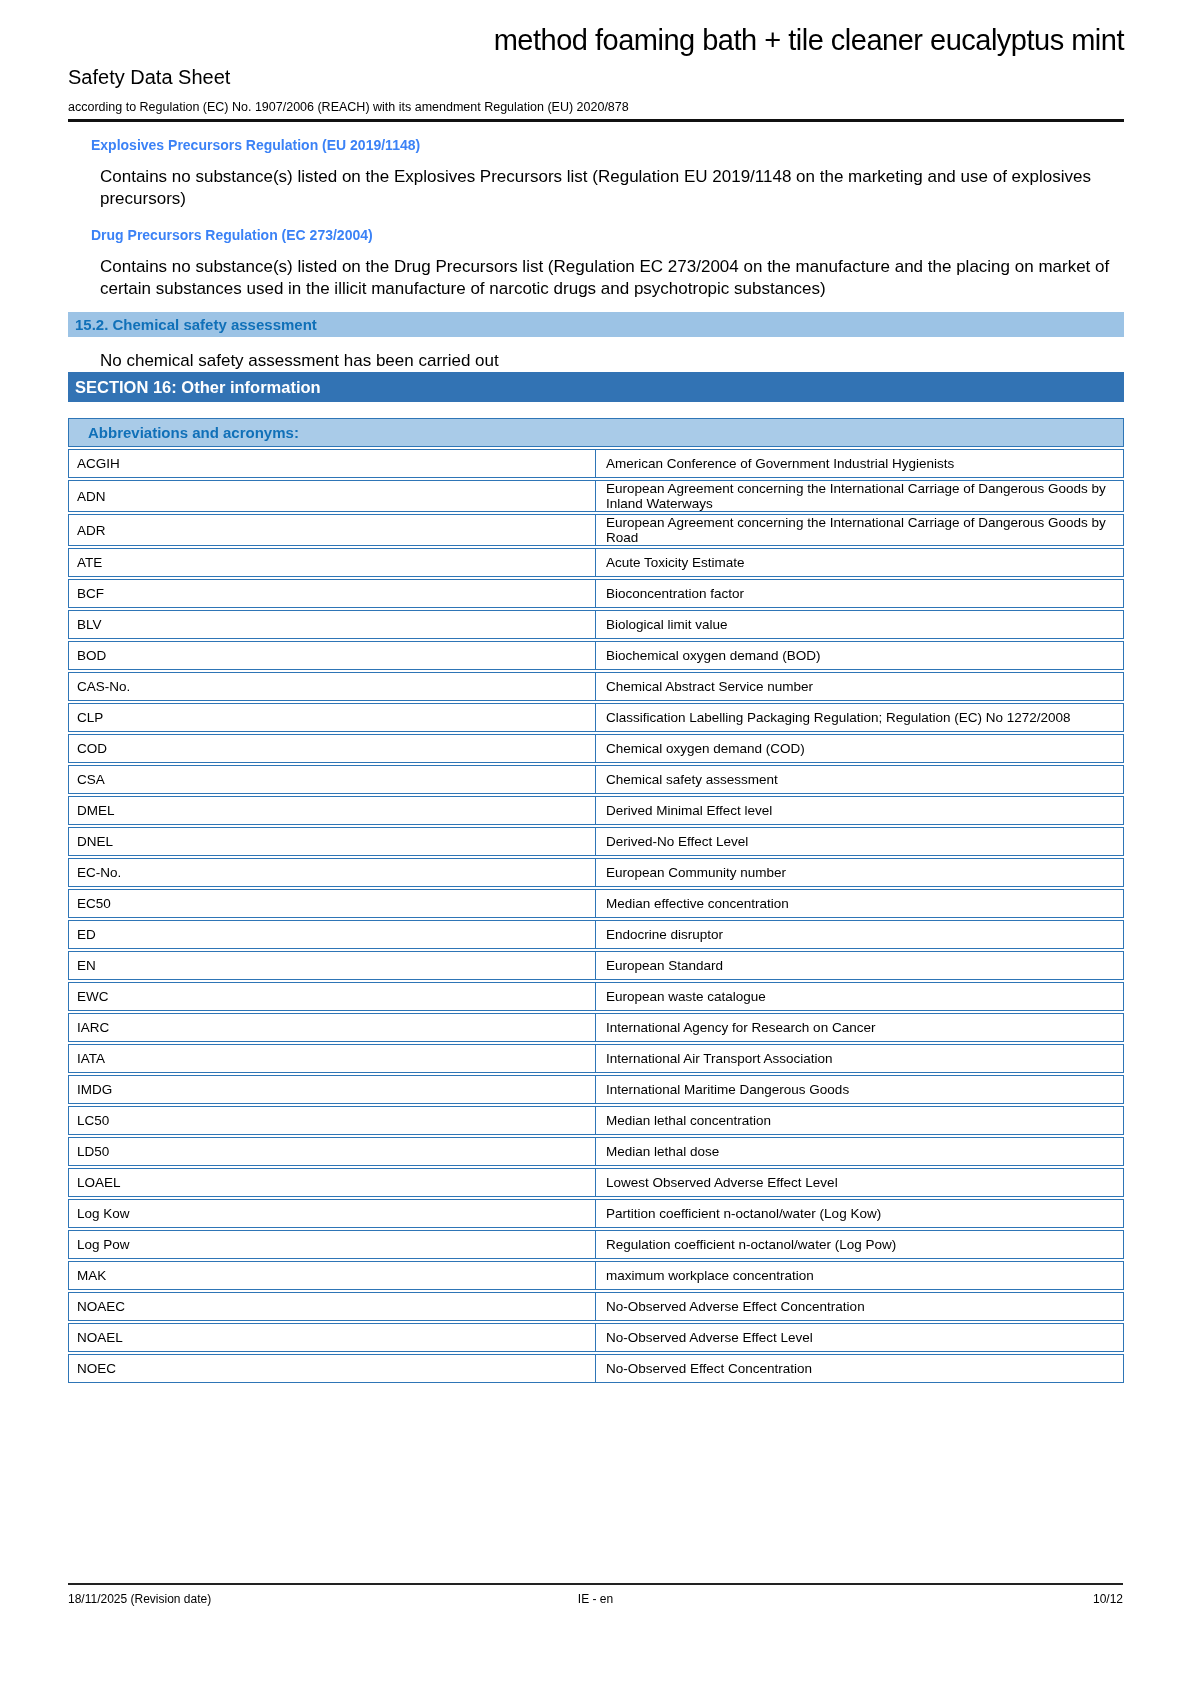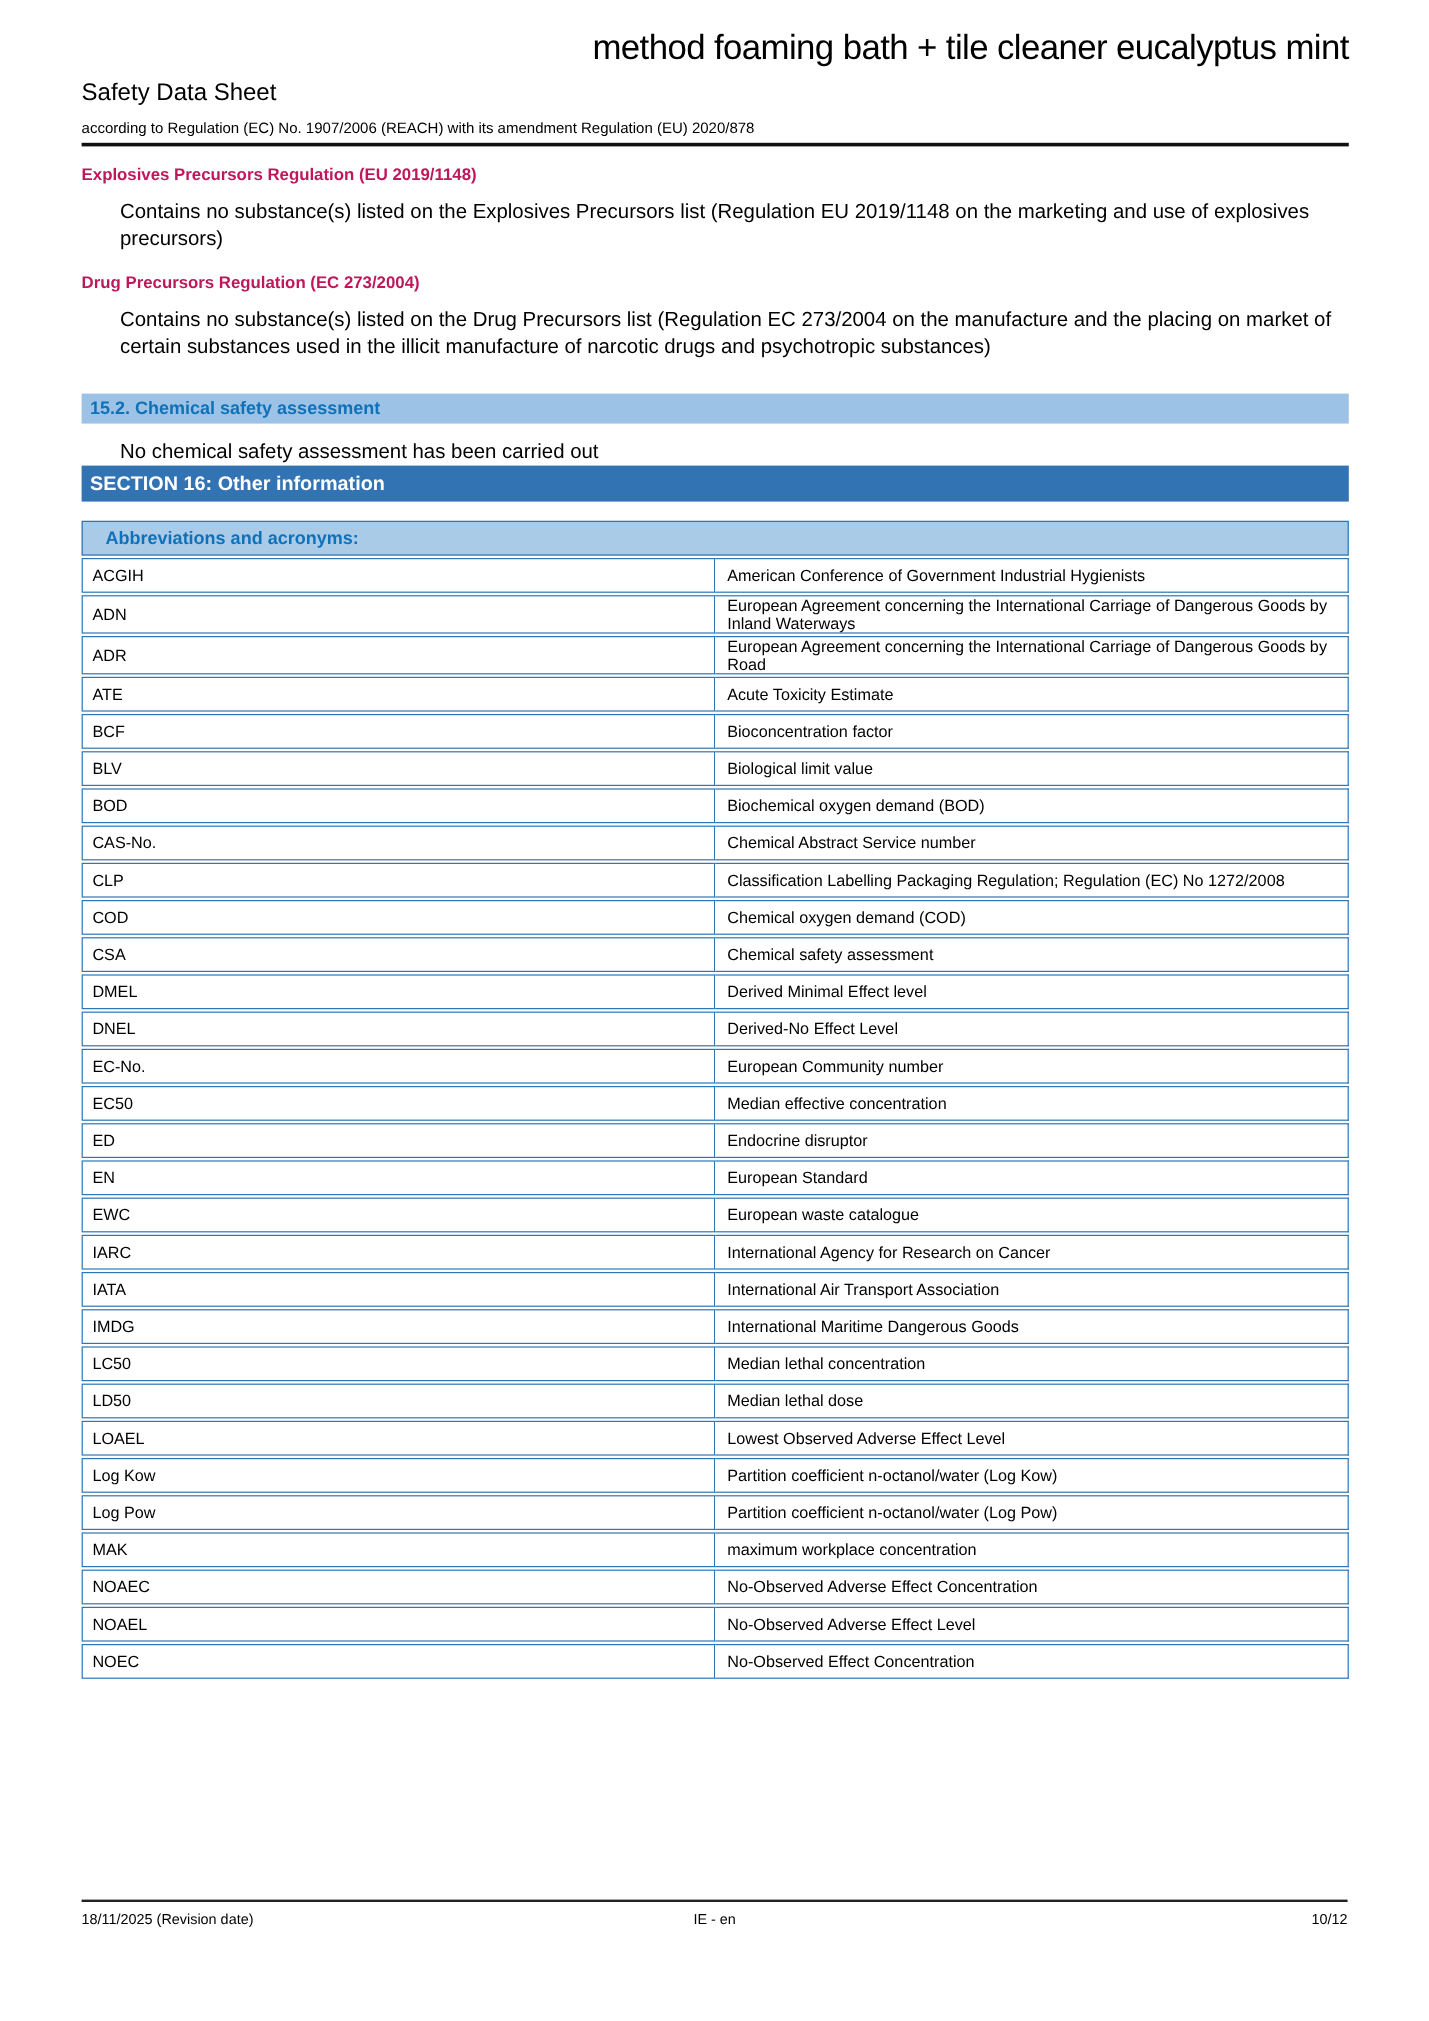--- a/index.html
+++ b/index.html
@@ -34,31 +34,32 @@
   .top-rule {
     margin-top: 5px;
     border: none;
     border-top: 3px solid #111111;
   }
 
   .blue-heading {
     margin-top: 15px;
     font-size: 14px;
     font-weight: bold;
-    color: #be185d;
+    color: #3b82f6;
+    margin-left: 23px;
   }
   .body-text {
     margin-top: 13px;
     font-size: 17px;
     line-height: 22px;
     margin-left: 32px;
   }
 
   .subsection-bar {
-    margin-top: 28px;
+    margin-top: 12px;
     height: 25px;
     line-height: 25px;
     background: #9cc3e5;
     color: #1070b8;
     font-size: 15px;
     font-weight: bold;
     padding-left: 7px;
   }
 
   .section-bar {
@@ -246,21 +247,21 @@
           <tr>
             <td class="col-abbr">LOAEL</td>
             <td class="col-def">Lowest Observed Adverse Effect Level</td>
           </tr>
           <tr>
             <td class="col-abbr">Log Kow</td>
             <td class="col-def">Partition coefficient n-octanol/water (Log Kow)</td>
           </tr>
           <tr>
             <td class="col-abbr">Log Pow</td>
-            <td class="col-def">Partition coefficient n-octanol/water (Log Pow)</td>
+            <td class="col-def">Regulation coefficient n-octanol/water (Log Pow)</td>
           </tr>
           <tr>
             <td class="col-abbr">MAK</td>
             <td class="col-def">maximum workplace concentration</td>
           </tr>
           <tr>
             <td class="col-abbr">NOAEC</td>
             <td class="col-def">No-Observed Adverse Effect Concentration</td>
           </tr>
           <tr>

